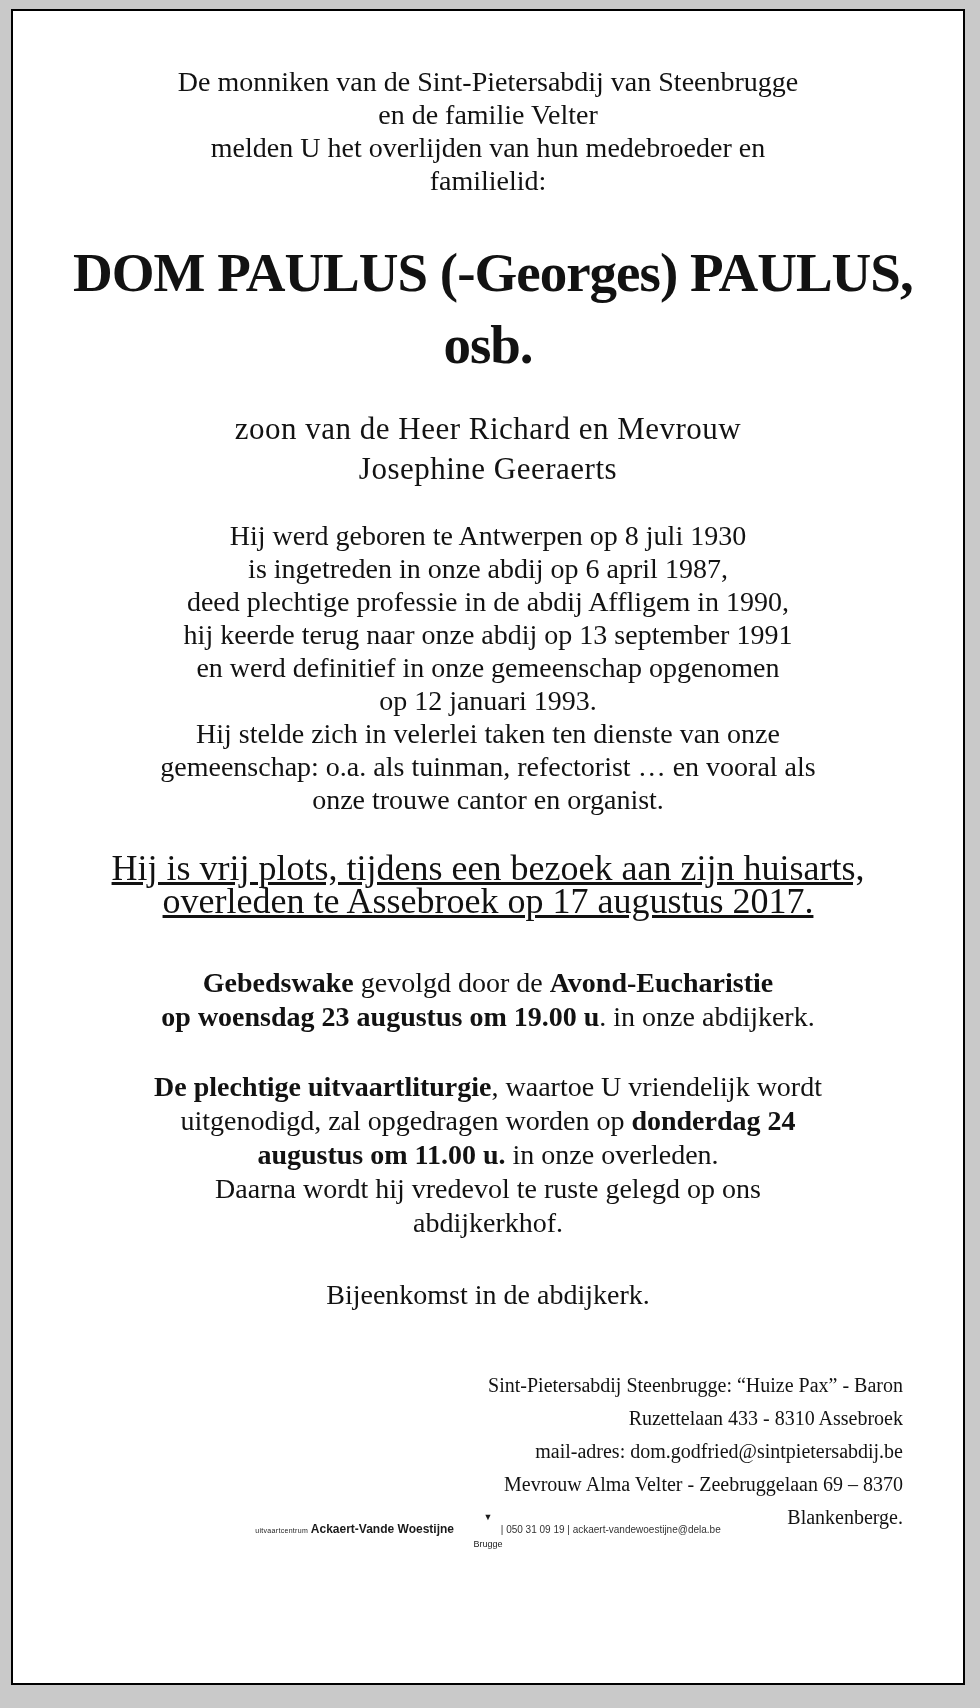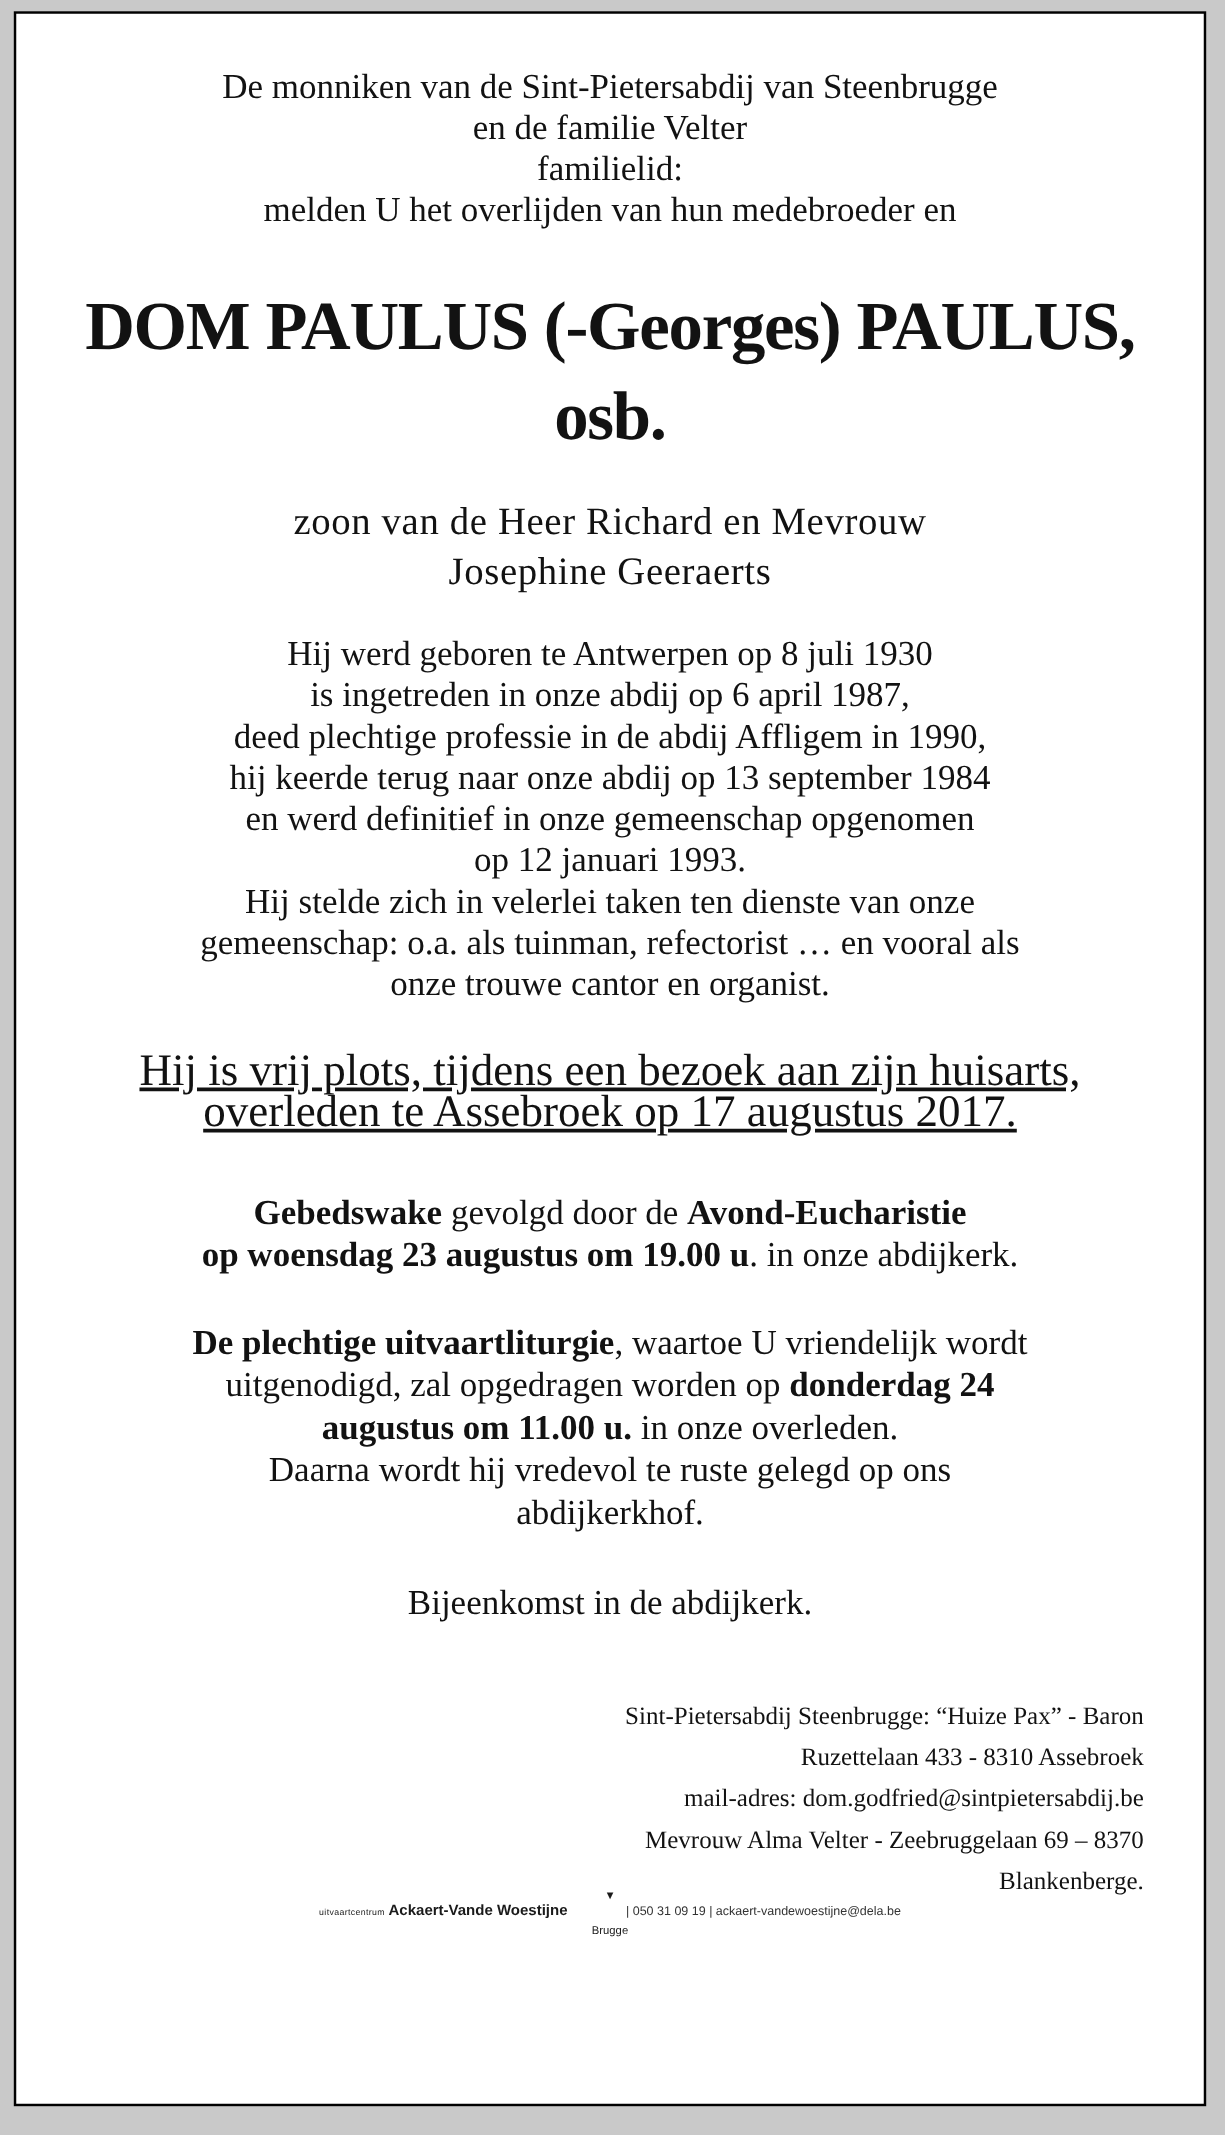--- a/index.html
+++ b/index.html
@@ -22,21 +22,21 @@
     width: 954px;
     height: 1676px;
     background: #ffffff;
     border: 2px solid #000000;
     box-sizing: border-box;
     padding: 42px 48px 0 48px;
     overflow: hidden;
   }
   .center { text-align: center; }
   .line { display: block; white-space: nowrap; }
-  p, h1 { margin: 0; }
+  p, h1 { margin: 12px; }
 
   .intro {
     font-size: 28px;
     line-height: 33px;
   }
   .name {
     margin-top: 40px;
     font-size: 55px;
     line-height: 72px;
     font-weight: 700;
@@ -121,39 +121,39 @@
   }
 </style>
 </head>
 <body>
 
 <div class="card">
 
   <p class="intro center">
     <span class="line">De monniken van de Sint-Pietersabdij van Steenbrugge</span>
     <span class="line">en de familie Velter</span>
+    <span class="line">melden U het overlijden van hun medebroeder en</span>
     <span class="line">familielid:</span>
-    <span class="line">melden U het overlijden van hun medebroeder en</span>
   </p>
 
   <h1 class="name center">
     <span class="line">DOM PAULUS (-Georges) PAULUS,</span>
     <span class="line">osb.</span>
   </h1>
 
   <p class="lineage center">
     <span class="line">zoon van de Heer Richard en Mevrouw</span>
     <span class="line">Josephine Geeraerts</span>
   </p>
 
   <p class="bio center">
     <span class="line">Hij werd geboren te Antwerpen op 8 juli 1930</span>
     <span class="line">is ingetreden in onze abdij op 6 april 1987,</span>
     <span class="line">deed plechtige professie in de abdij Affligem in 1990,</span>
-    <span class="line">hij keerde terug naar onze abdij op 13 september 1984</span>
+    <span class="line">hij keerde terug naar onze abdij op 13 september 1991</span>
     <span class="line">en werd definitief in onze gemeenschap opgenomen</span>
     <span class="line">op 12 januari 1993.</span>
     <span class="line">Hij stelde zich in velerlei taken ten dienste van onze</span>
     <span class="line">gemeenschap: o.a. als tuinman, refectorist … en vooral als</span>
     <span class="line">onze trouwe cantor en organist.</span>
   </p>
 
   <p class="death center">
     <span class="line">Hij is vrij plots, tijdens een bezoek aan zijn huisarts,</span>
     <span class="line">overleden te Assebroek op 17 augustus 2017.</span>

